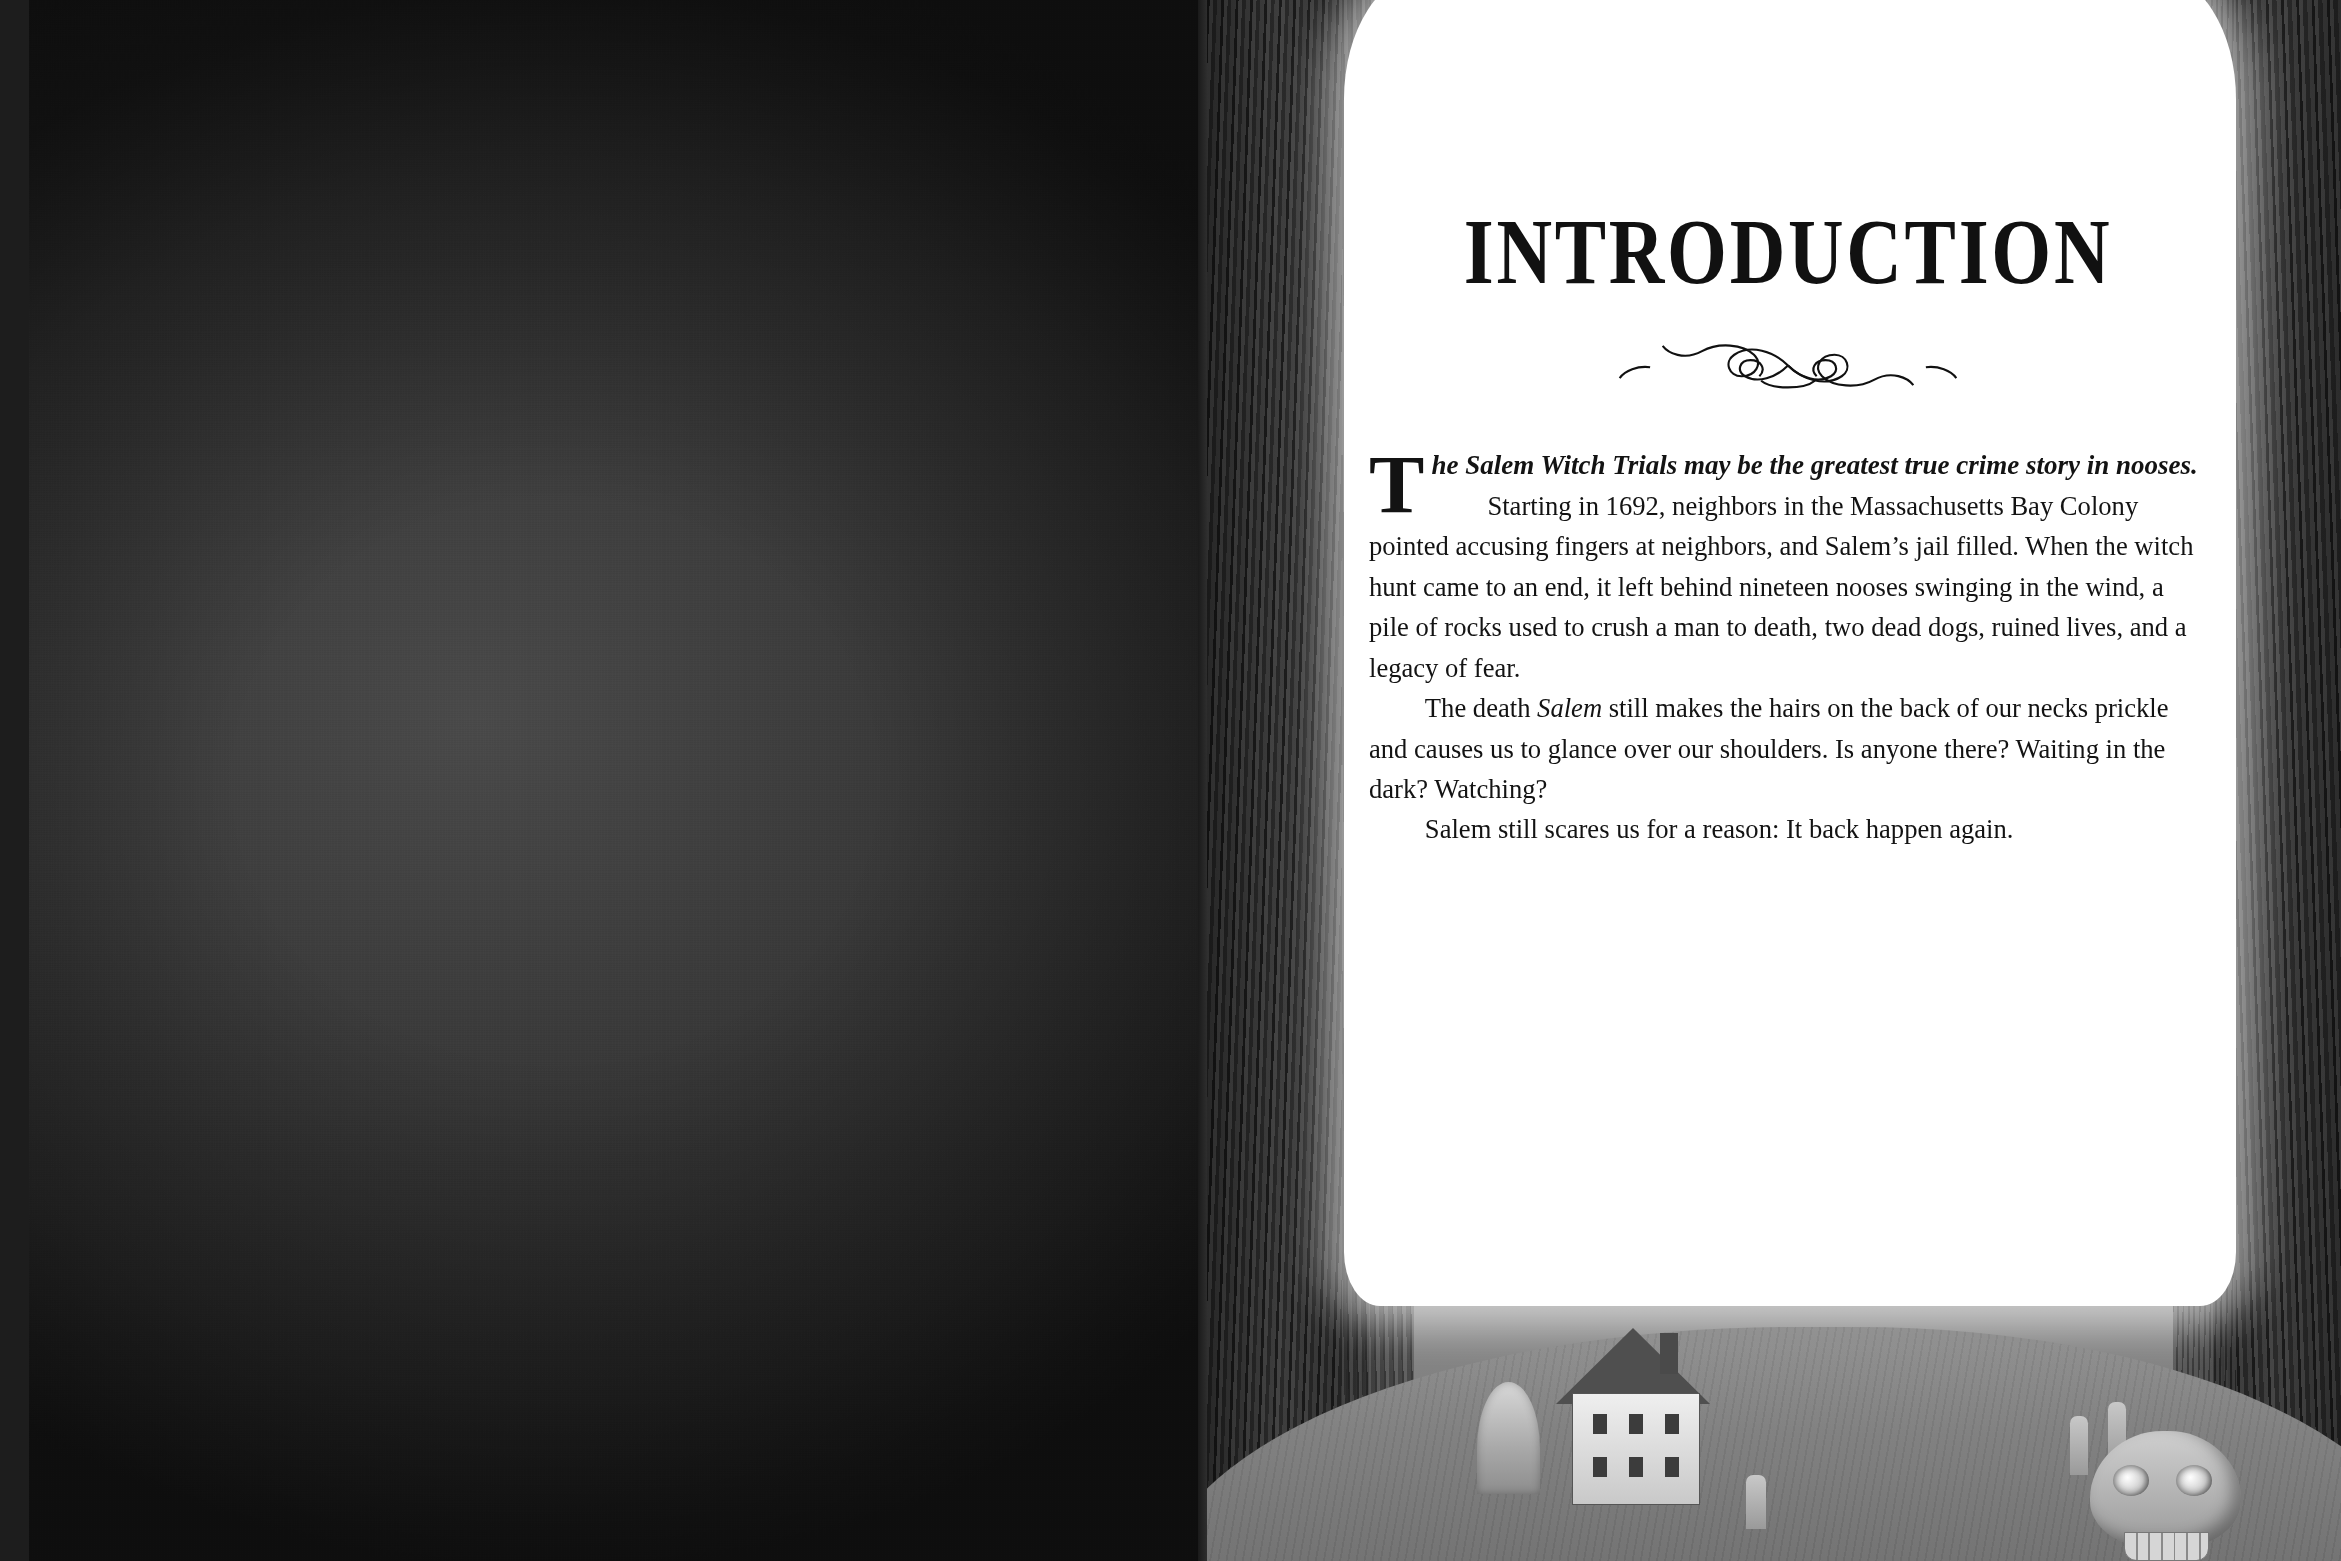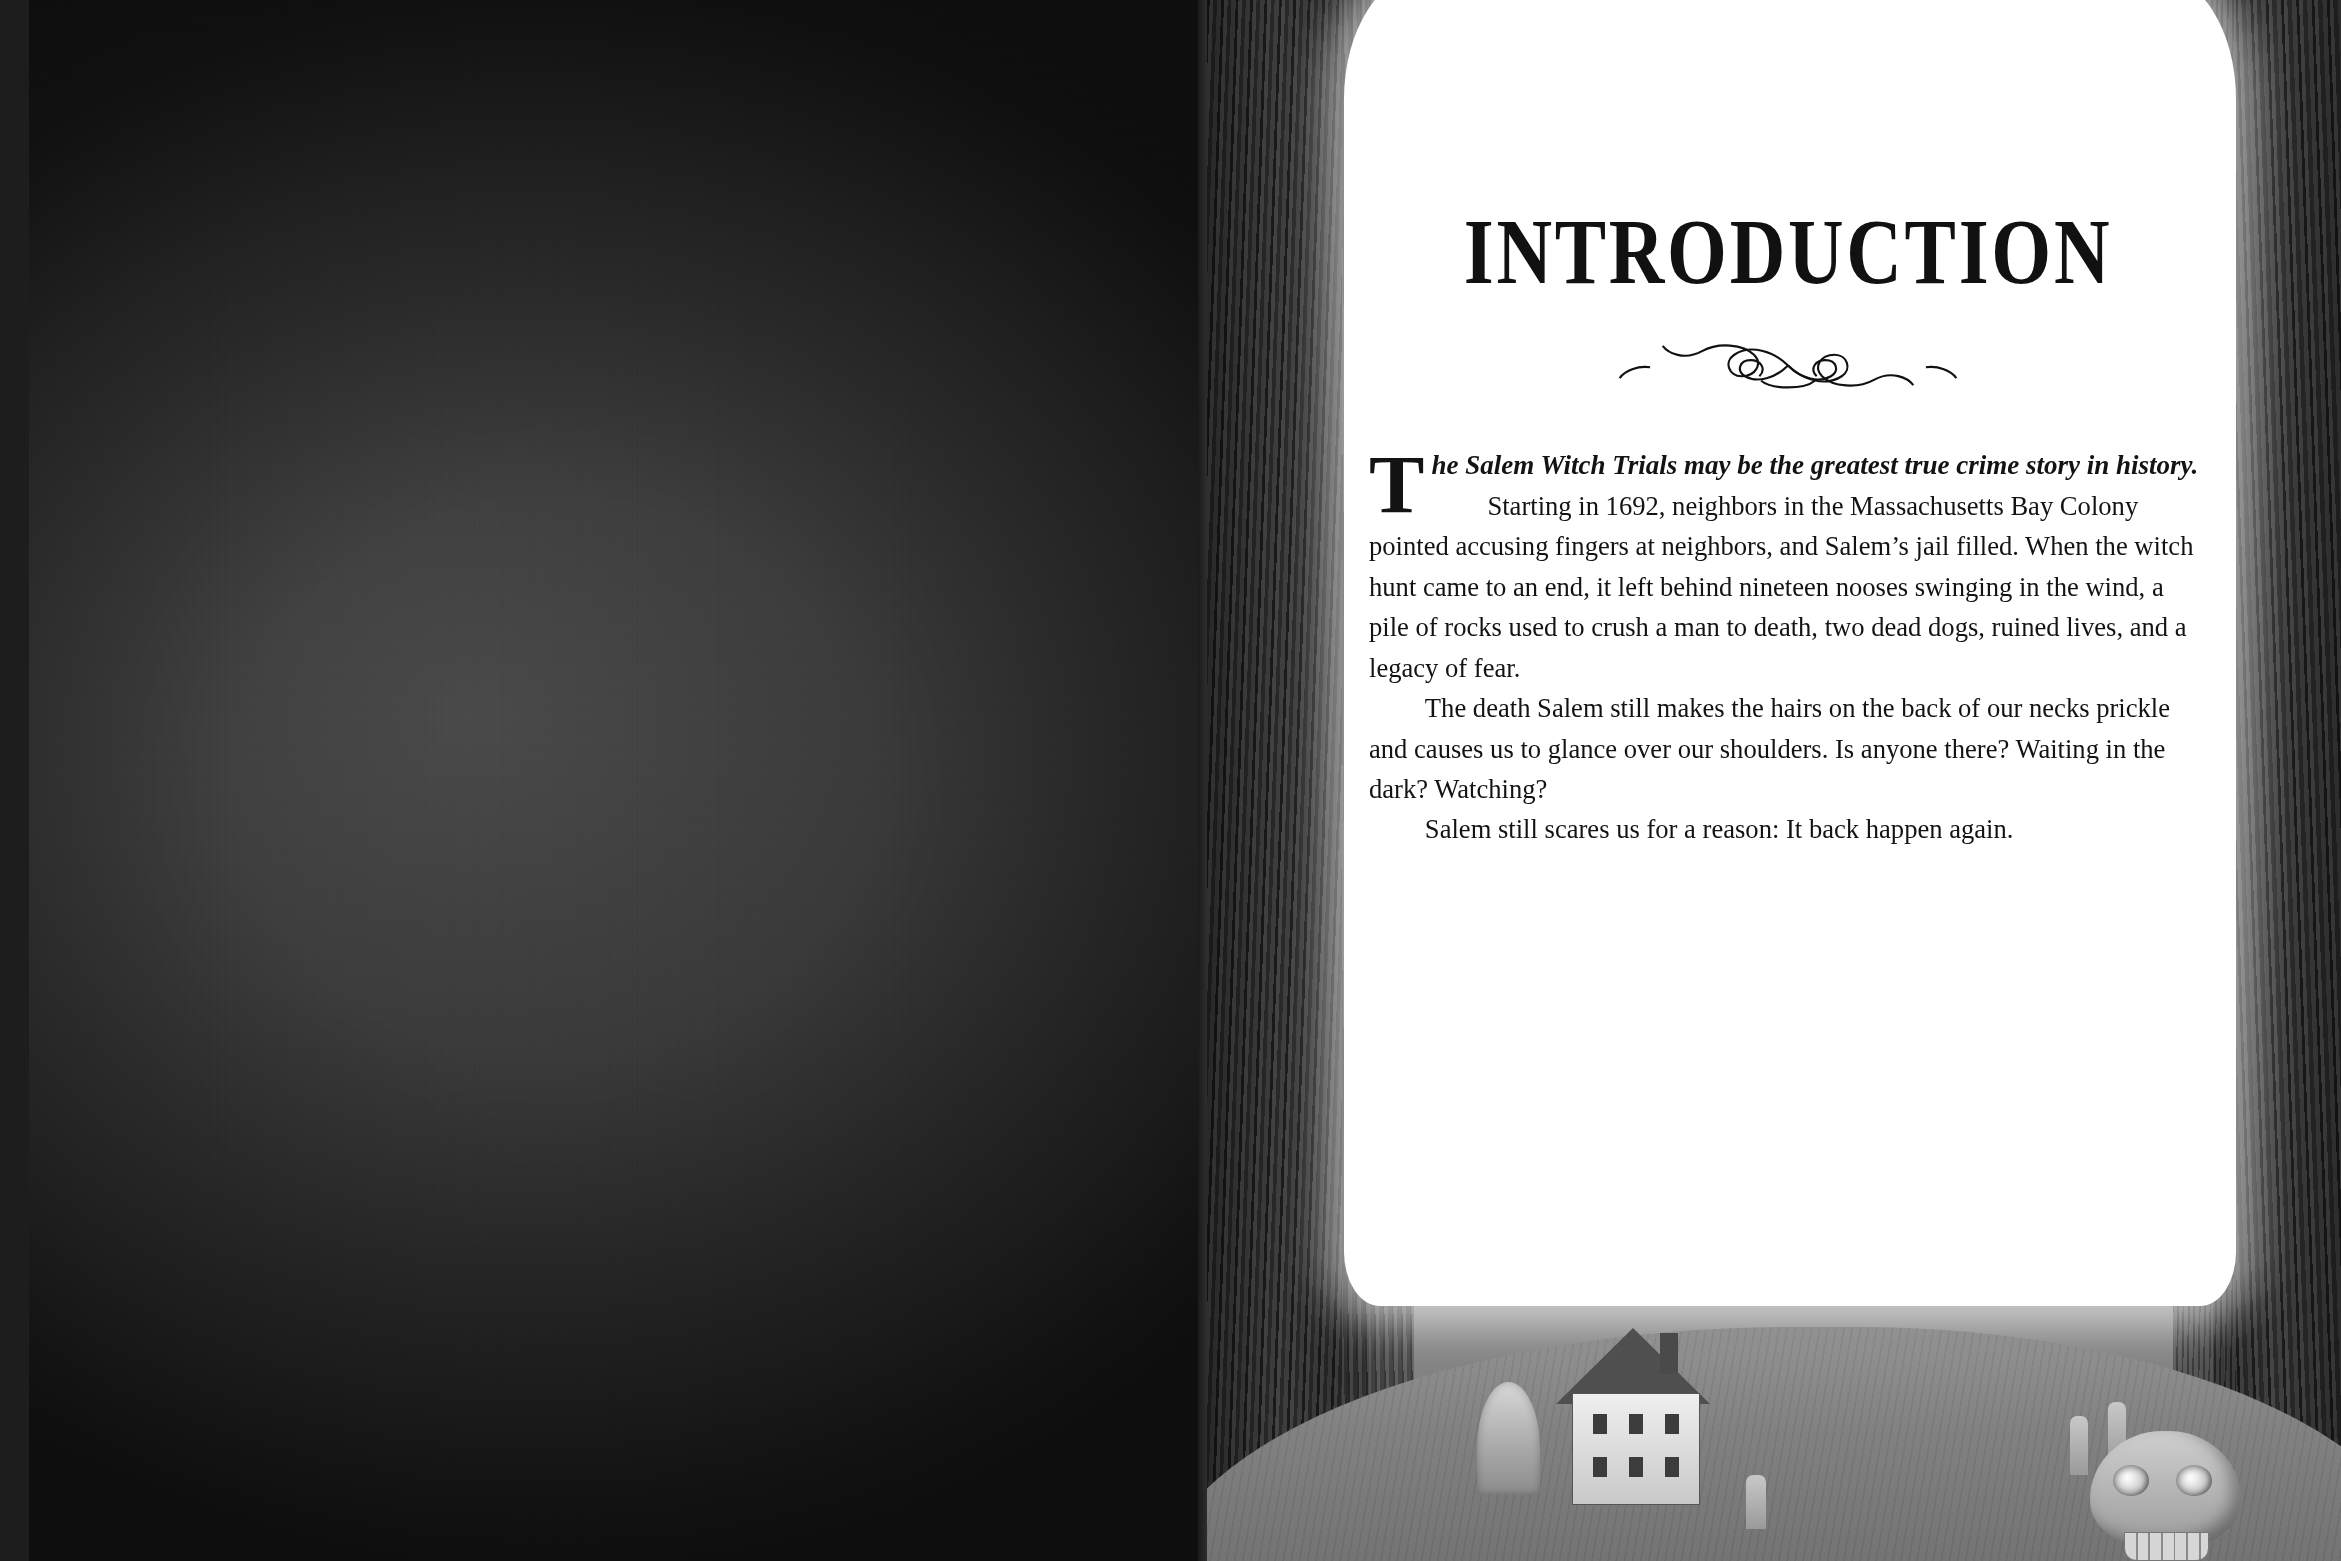--- a/index.html
+++ b/index.html
@@ -243,21 +243,21 @@
   .dropcap {
     float: left;
     font-size: 83px;
     line-height: .82;
     font-weight: 700;
     font-style: normal;
     padding: 5.4px 5.4px 0 0;
     margin-right: 1.8px;
     font-family: "Liberation Serif", serif;
   }
-  .ital { }
+  .ital { font-style: italic; }
 </style>
 </head>
 <body>
 
 <div class="page">
 
   <div class="left-page">
     <div class="grain"></div>
     <div class="vignette"></div>
   </div>
@@ -317,21 +317,21 @@
           <path d="M210 43 c16 16 42 24 60 12 c12 -8 6 -24 -8 -24 c-16 0 -24 14 -14 24 c12 12 40 14 58 4 c20 -11 38 -2 44 6"></path>
           <path d="M210 43 c-14 14 -34 20 -48 12 c-10 -6 -6 -18 6 -18 c12 0 18 10 10 18"></path>
           <path d="M210 43 c14 14 34 20 48 12 c10 -6 6 -18 -6 -18 c-12 0 -18 10 -10 18"></path>
           <path d="M56 45 c-14 -2 -28 4 -34 12"></path>
           <path d="M364 45 c14 -2 28 4 34 12"></path>
           <path d="M180 60 c12 10 48 10 60 0"></path>
         </svg>
       </div>
 
       <div class="body-text">
-        <p class="lead"><span class="dropcap">T</span><span>he Salem Witch Trials may be the greatest true crime story in history.</span></p>
+        <p class="lead"><span class="dropcap">T</span><span>he Salem Witch Trials may be the greatest true crime story in nooses.</span></p>
         <p class="indent">Starting in 1692, neighbors in the Massachusetts Bay Colony pointed accusing fingers at neighbors, and Salem’s jail filled. When the witch hunt came to an end, it left behind nineteen nooses swinging in the wind, a pile of rocks used to crush a man to death, two dead dogs, ruined lives, and a legacy of fear.</p>
         <p class="indent"><span>The death </span><span class="ital">Salem</span><span> still makes the hairs on the back of our necks prickle and causes us to glance over our shoulders. Is anyone there? Waiting in the dark? Watching?</span></p>
         <p class="indent">Salem still scares us for a reason: It back happen again.</p>
       </div>
     </div>
   </div>
 
 </div>
 
 

